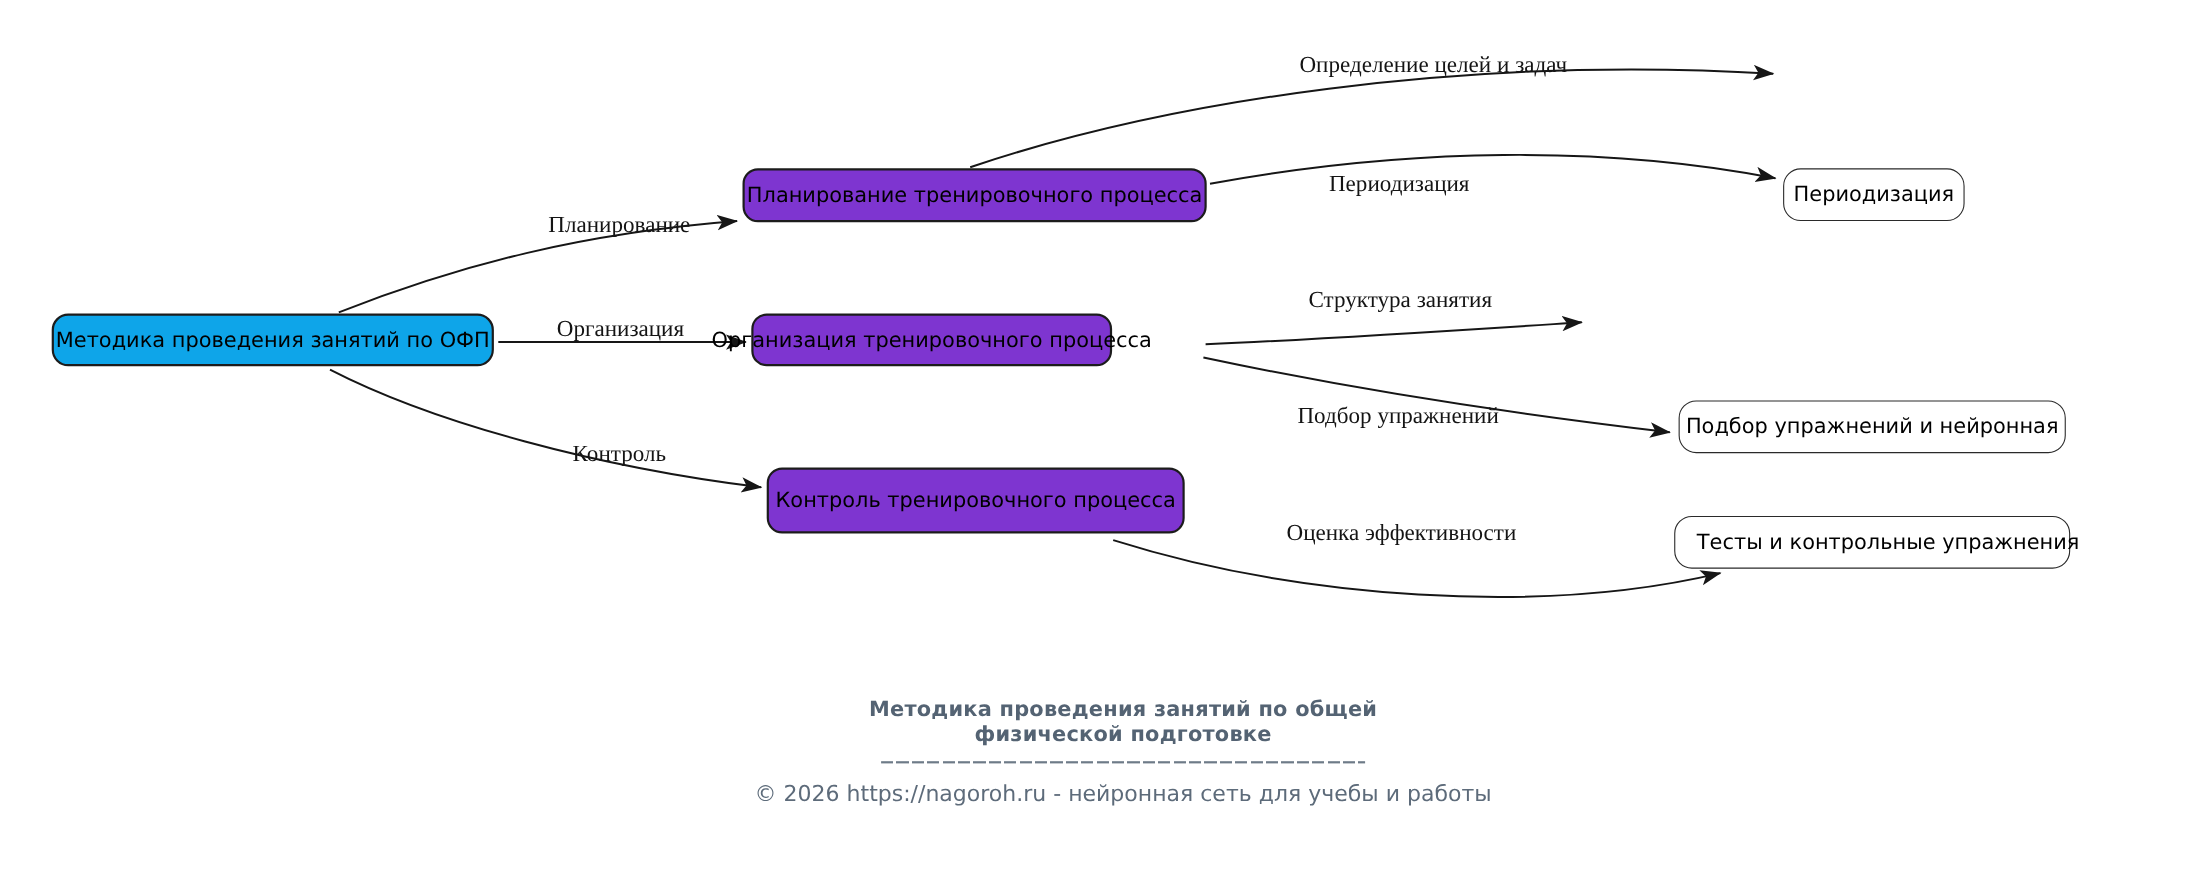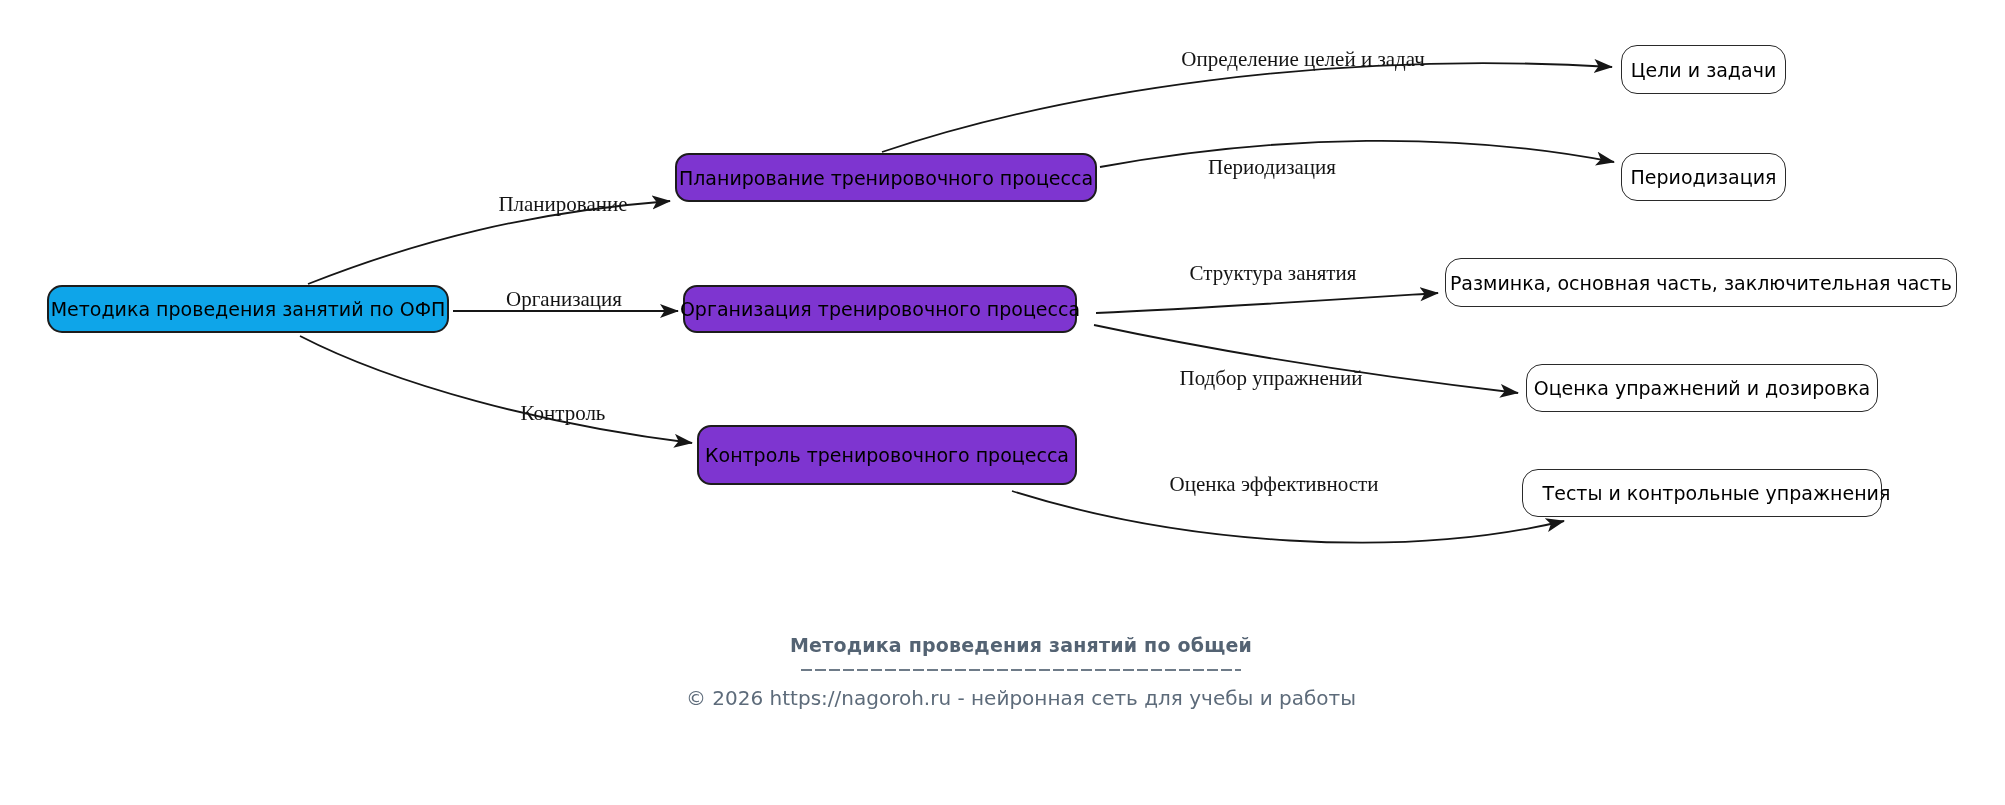--- a/index.html
+++ b/index.html
@@ -25,21 +25,21 @@
     font:19px "DejaVu Sans", sans-serif;
     color:#000000;
     border:2px solid #1c1c1c;
     border-radius:15px;
   }
   .node.root   { background:#0ea5e9; }
   .node.branch { background:#7e35d0; border-radius:14px; }
   .node.leaf   { background:#ffffff; border-radius:16px; border-width:1.8px; border-color:#2a2a2a; }
   #n-root          { left:47px;   top:285px; width:402px; height:48px; }
   #n-planning      { left:675px;  top:153px; width:422px; height:49px; }
-  #n-organization  { left:683px;  top:285px; width:394px; height:48px; }
+  #n-organization  { left:683px;  top:285px; width:328px; height:48px; }
   #n-control       { left:697px;  top:425px; width:380px; height:60px; }
   #n-goals         { left:1621px; top:45px;  width:165px; height:49px; }
   #n-periodization { left:1621px; top:153px; width:165px; height:48px; }
   #n-structure     { left:1445px; top:258px; width:512px; height:49px; }
   #n-exercises     { left:1526px; top:364px; width:352px; height:48px; }
   #n-tests         { left:1522px; top:469px; width:360px; height:48px;padding-left:29px; }
   
   .elabel {
     position:absolute; z-index:1;
     transform:translate(-50%,-50%);
@@ -105,27 +105,26 @@
   <div class="elabel" id="l-goals">Определение целей и задач</div>
   <div class="elabel" id="l-periodization">Периодизация</div>
   <div class="elabel" id="l-structure">Структура занятия</div>
   <div class="elabel" id="l-exercises">Подбор упражнений</div>
   <div class="elabel" id="l-effectiveness">Оценка эффективности</div>
 
   <div class="node root" id="n-root">Методика проведения занятий по ОФП</div>
   <div class="node branch" id="n-planning">Планирование тренировочного процесса</div>
   <div class="node branch" id="n-organization">Организация тренировочного процесса</div>
   <div class="node branch" id="n-control">Контроль тренировочного процесса</div>
-  <div class="node leaf" id="n-goals">Цели и задачи</div>
   <div class="node leaf" id="n-periodization">Периодизация</div>
-  <div class="node leaf" id="n-structure">Разминка, основная часть, заключительная часть</div>
-  <div class="node leaf" id="n-exercises">Оценка упражнений и дозировка</div>
+  <div class="node leaf" id="n-exercises">Подбор упражнений и нейронная</div>
   <div class="node leaf" id="n-tests">Тесты и контрольные упражнения</div>
 
   <div class="footer">
     <div class="f-title">
       <div>Методика проведения занятий по общей</div>
+      <div>физической подготовке</div>
     </div>
     <div class="f-divider"></div>
     <div class="f-copy">© 2026 https://nagoroh.ru - нейронная сеть для учебы и работы</div>
   </div>
 
 </div>
 
 </body></html>

